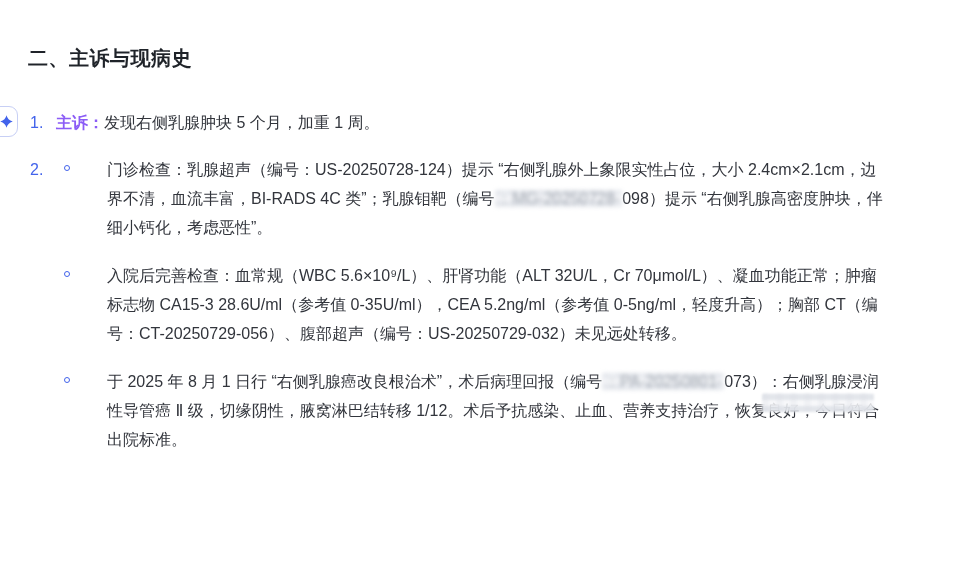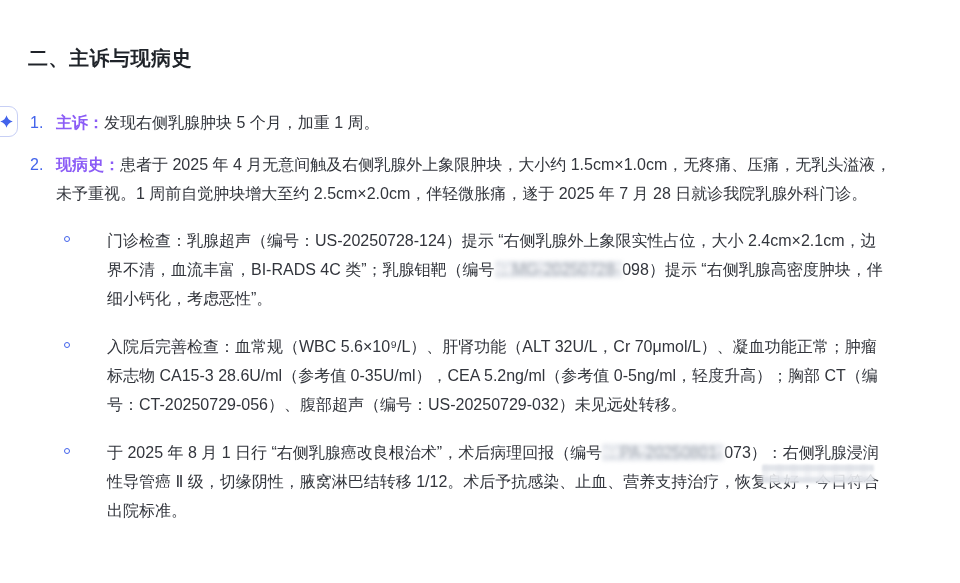--- a/index.html
+++ b/index.html
@@ -89,21 +89,20 @@
 
     <ol class="main-list">
 
       <li class="main-item">
         <span class="num">1.</span>
         <p class="item-text"><strong class="item-label">主诉：</strong><span>发现右侧乳腺肿块 5 个月，加重 1 周。</span></p>
       </li>
 
       <li class="main-item">
         <span class="num">2.</span>
-        <p class="item-text"><strong class="item-label">现病史：</strong><span>患者于 2025 年 4 月无意间触及右侧乳腺外上象限肿块，大小约 1.5cm×1.0cm，无疼痛、压痛，无乳头溢液，未予重视。1 周前自觉肿块增大至约 2.5cm×2.0cm，伴轻微胀痛，遂于 2025 年 7 月 28 日就诊我院乳腺外科门诊。</span></p>
 
         <ul class="sub-list">
 
           <li class="sub-item">
             <span class="dot"></span>
             <p class="sub-text"><span>门诊检查：乳腺超声（编号：US-20250728-124）提示 “右侧乳腺外上象限实性占位，大小 2.4cm×2.1cm，边界不清，血流丰富，BI-RADS 4C 类”；乳腺钼靶（编号</span><span class="redacted">：MG-20250728-</span><span>098）提示 “右侧乳腺高密度肿块，伴细小钙化，考虑恶性”。</span></p>
           </li>
 
           <li class="sub-item">
             <span class="dot"></span>

